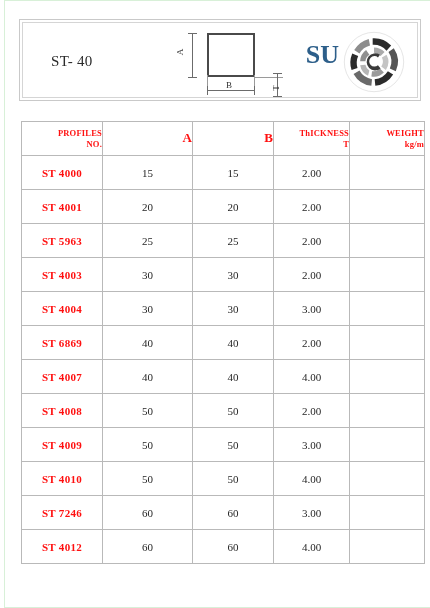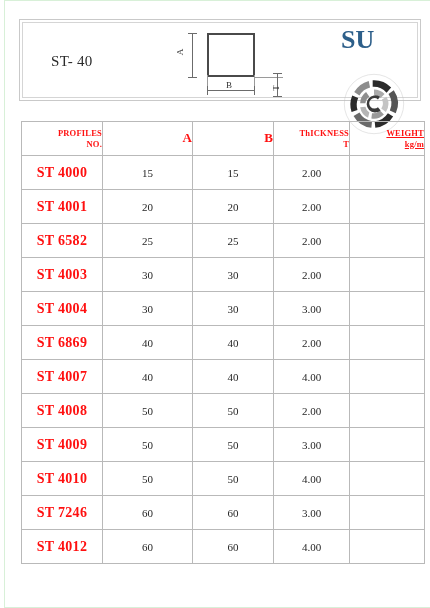--- a/index.html
+++ b/index.html
@@ -96,21 +96,21 @@
     position:absolute;left:110px;top:71px;width:9px;height:1px;background:#6b6b6b;
   }
   .label-t{
     position:absolute;left:110px;top:58px;
     font-size:9px;color:#333;
     transform:rotate(-90deg);transform-origin:center center;
   }
   
   .logo-wrap{
     position:absolute;right:10px;top:4px;
-    display:flex;gap:2px;flex-direction:column;
+    display:flex;align-items:center;gap:2px;
   }
   .logo-su{
     font-size:26px;font-weight:bold;color:#2d5f8a;
     font-family:"Liberation Serif", serif;
     letter-spacing:0px;line-height:1;
     padding-bottom:14px;
   }
   .logo-mark{width:66px;height:70px;display:block;}
   
   .spec-table{
@@ -133,33 +133,33 @@
     line-height:1.25;
     letter-spacing:.2px;
     text-align:right;
   }
   .spec-table th.big{
     font-size:13px;
   }
   td.code{
     color:#ff1010;
     font-weight:bold;
-    font-size:14px;
+    font-size:11px;
     letter-spacing:.3px;
   }
   td.num{
     color:#262626;
     font-size:11px;
   }
   td.weight{}
   .c1{width:80px;}
   .c2{width:89px;}
   .c3{width:80px;}
   .c4{width:75px;}
-  .c5{width:74px;text-decoration:underline;}
+  .c5{width:74px;}
 </style>
 </head>
 <body>
 
 <div class="page">
 
   <div class="header-box">
     <div class="header-inner">
 
       <div class="profile-code">ST- 40</div>
@@ -243,21 +243,21 @@
           <td class="weight c5"></td>
         </tr>
         <tr>
           <td class="code c1">ST 4001</td>
           <td class="num c2">20</td>
           <td class="num c3">20</td>
           <td class="num c4">2.00</td>
           <td class="weight c5"></td>
         </tr>
         <tr>
-          <td class="code c1">ST 6582</td>
+          <td class="code c1">ST 5963</td>
           <td class="num c2">25</td>
           <td class="num c3">25</td>
           <td class="num c4">2.00</td>
           <td class="weight c5"></td>
         </tr>
         <tr>
           <td class="code c1">ST 4003</td>
           <td class="num c2">30</td>
           <td class="num c3">30</td>
           <td class="num c4">2.00</td>

